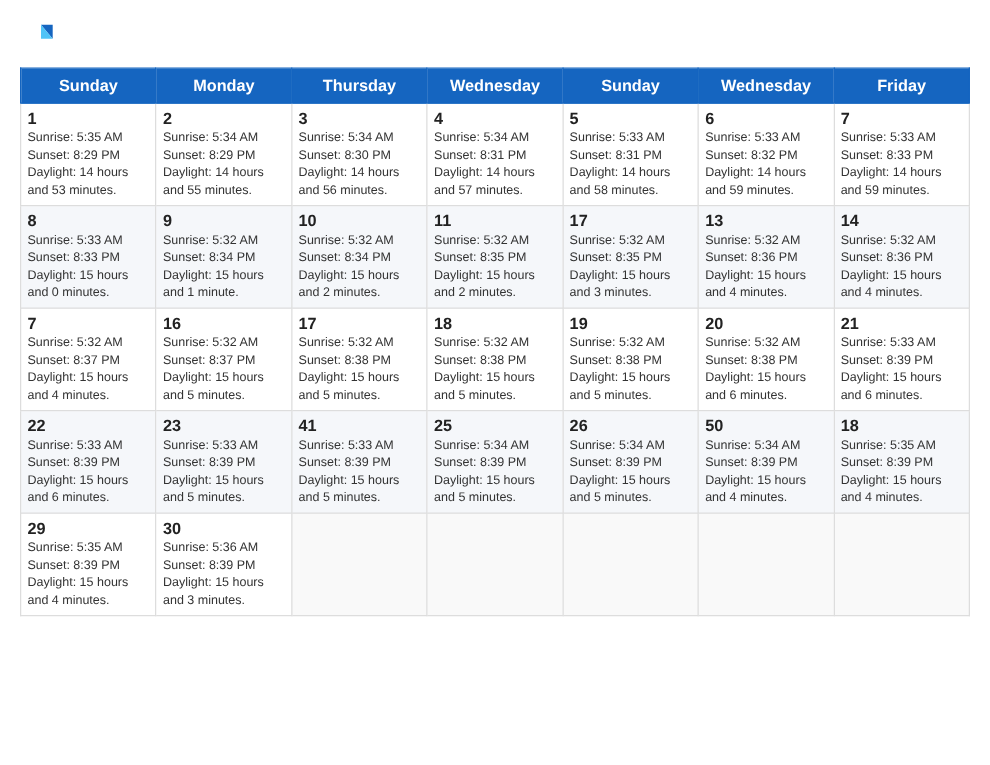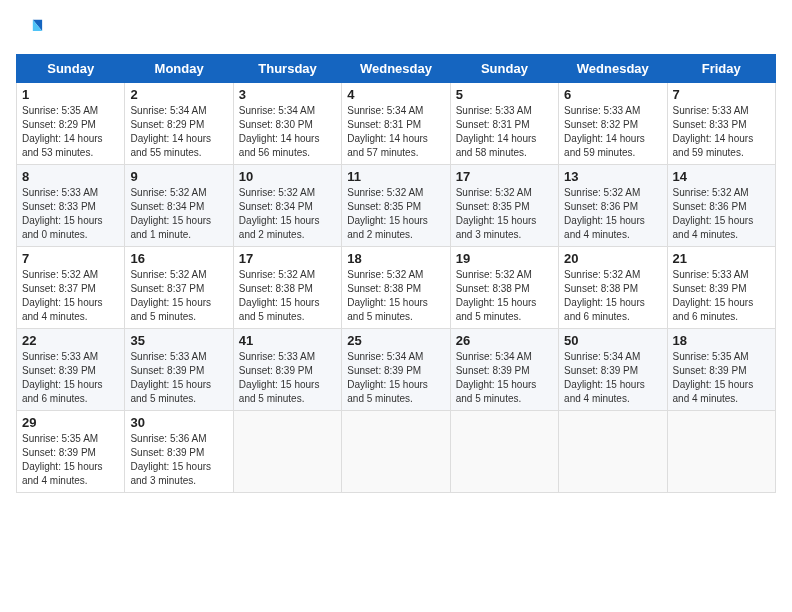--- a/index.html
+++ b/index.html
@@ -154,21 +154,21 @@
         <td><span class="day-number">7</span><span class="day-info">Sunrise: 5:32 AM<br>Sunset: 8:37 PM<br>Daylight: 15 hours and 4 minutes.</span></td>
         <td><span class="day-number">16</span><span class="day-info">Sunrise: 5:32 AM<br>Sunset: 8:37 PM<br>Daylight: 15 hours and 5 minutes.</span></td>
         <td><span class="day-number">17</span><span class="day-info">Sunrise: 5:32 AM<br>Sunset: 8:38 PM<br>Daylight: 15 hours and 5 minutes.</span></td>
         <td><span class="day-number">18</span><span class="day-info">Sunrise: 5:32 AM<br>Sunset: 8:38 PM<br>Daylight: 15 hours and 5 minutes.</span></td>
         <td><span class="day-number">19</span><span class="day-info">Sunrise: 5:32 AM<br>Sunset: 8:38 PM<br>Daylight: 15 hours and 5 minutes.</span></td>
         <td><span class="day-number">20</span><span class="day-info">Sunrise: 5:32 AM<br>Sunset: 8:38 PM<br>Daylight: 15 hours and 6 minutes.</span></td>
         <td><span class="day-number">21</span><span class="day-info">Sunrise: 5:33 AM<br>Sunset: 8:39 PM<br>Daylight: 15 hours and 6 minutes.</span></td>
       </tr>
       <tr>
         <td><span class="day-number">22</span><span class="day-info">Sunrise: 5:33 AM<br>Sunset: 8:39 PM<br>Daylight: 15 hours and 6 minutes.</span></td>
-        <td><span class="day-number">35</span><span class="day-info">Sunrise: 5:33 AM<br>Sunset: 8:39 PM<br>Daylight: 15 hours and 5 minutes.</span></td>
+        <td><span class="day-number">23</span><span class="day-info">Sunrise: 5:33 AM<br>Sunset: 8:39 PM<br>Daylight: 15 hours and 5 minutes.</span></td>
         <td><span class="day-number">41</span><span class="day-info">Sunrise: 5:33 AM<br>Sunset: 8:39 PM<br>Daylight: 15 hours and 5 minutes.</span></td>
         <td><span class="day-number">25</span><span class="day-info">Sunrise: 5:34 AM<br>Sunset: 8:39 PM<br>Daylight: 15 hours and 5 minutes.</span></td>
         <td><span class="day-number">26</span><span class="day-info">Sunrise: 5:34 AM<br>Sunset: 8:39 PM<br>Daylight: 15 hours and 5 minutes.</span></td>
         <td><span class="day-number">50</span><span class="day-info">Sunrise: 5:34 AM<br>Sunset: 8:39 PM<br>Daylight: 15 hours and 4 minutes.</span></td>
         <td><span class="day-number">18</span><span class="day-info">Sunrise: 5:35 AM<br>Sunset: 8:39 PM<br>Daylight: 15 hours and 4 minutes.</span></td>
       </tr>
       <tr>
         <td><span class="day-number">29</span><span class="day-info">Sunrise: 5:35 AM<br>Sunset: 8:39 PM<br>Daylight: 15 hours and 4 minutes.</span></td>
         <td><span class="day-number">30</span><span class="day-info">Sunrise: 5:36 AM<br>Sunset: 8:39 PM<br>Daylight: 15 hours and 3 minutes.</span></td>
         <td class="empty-cell"></td>

